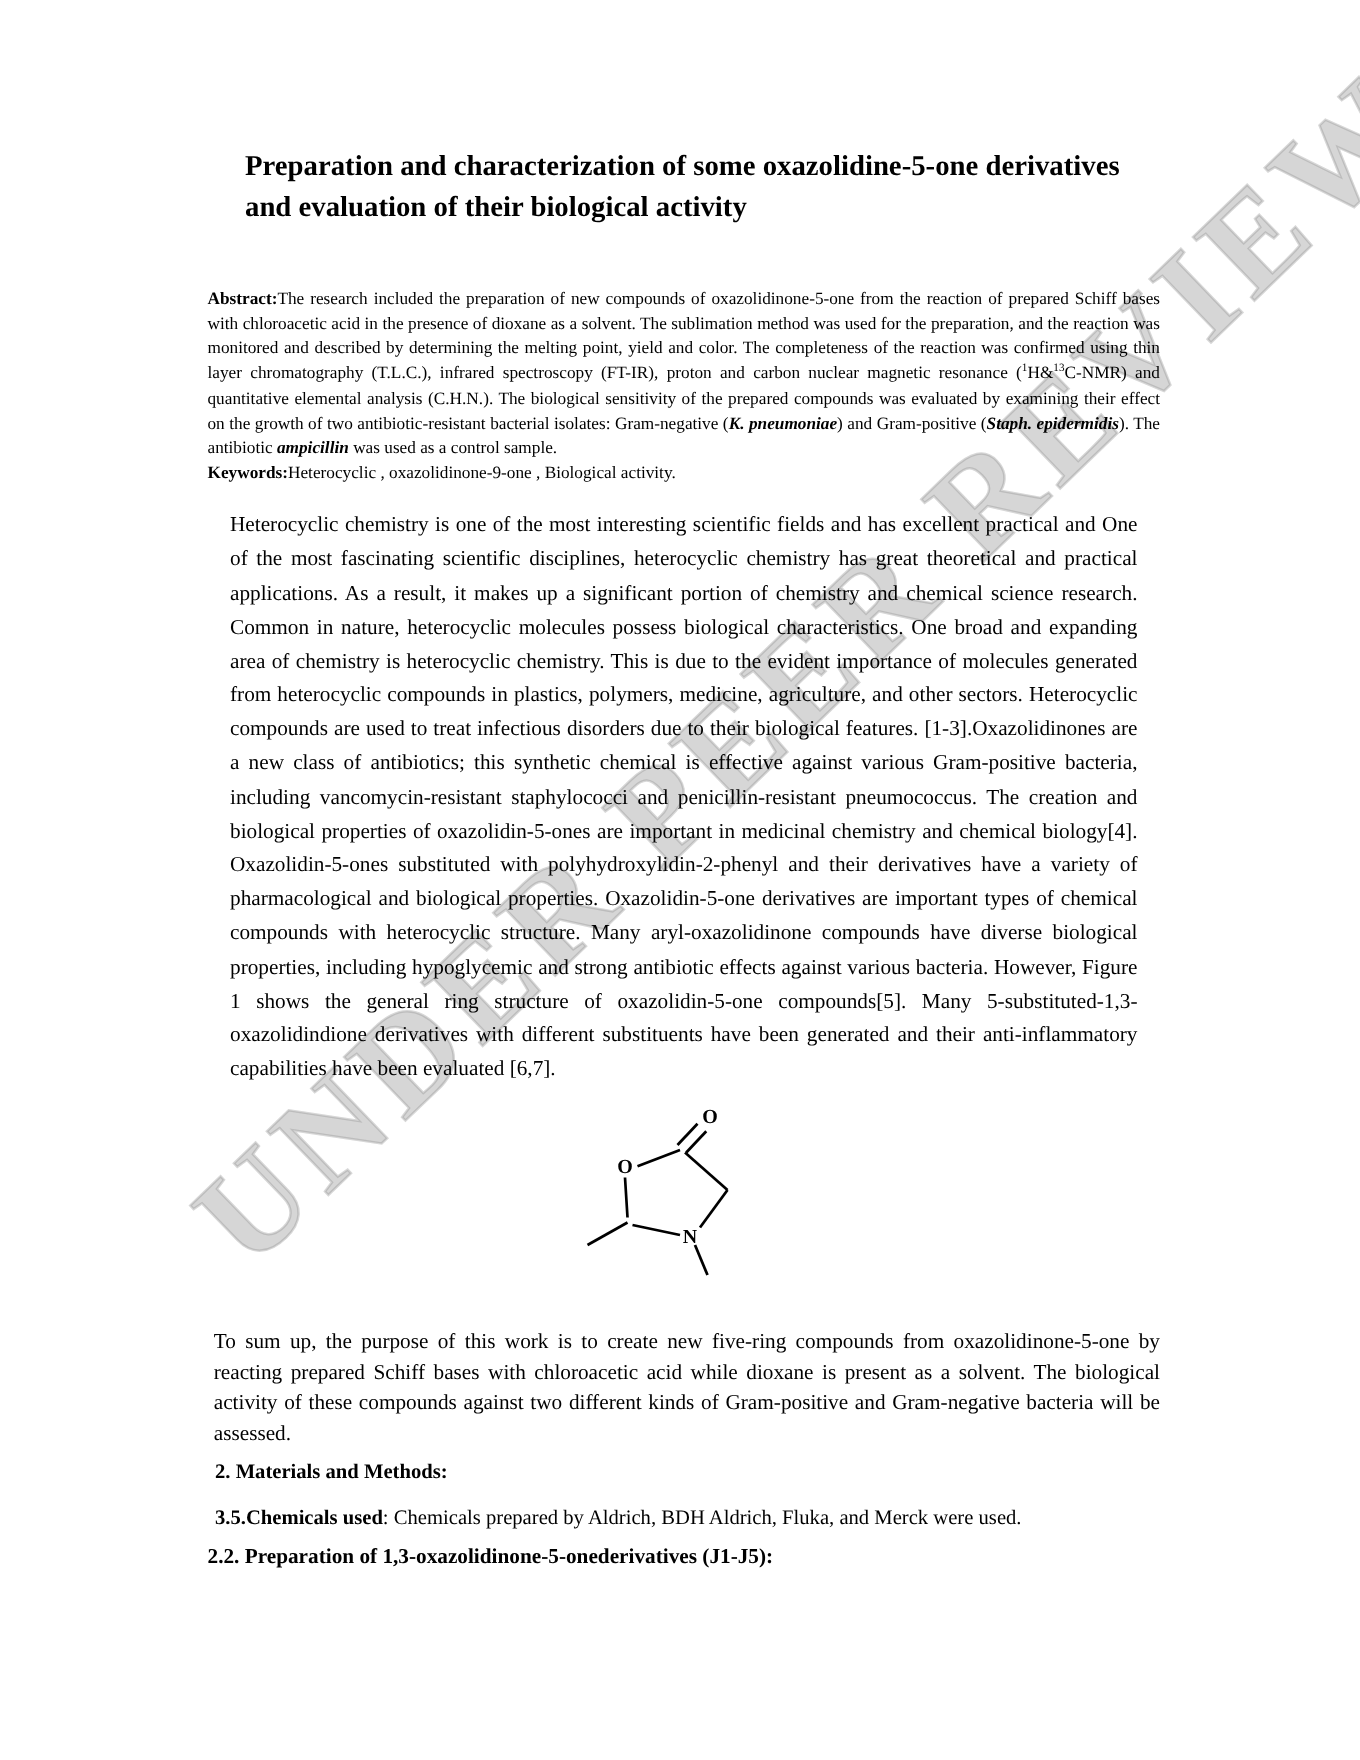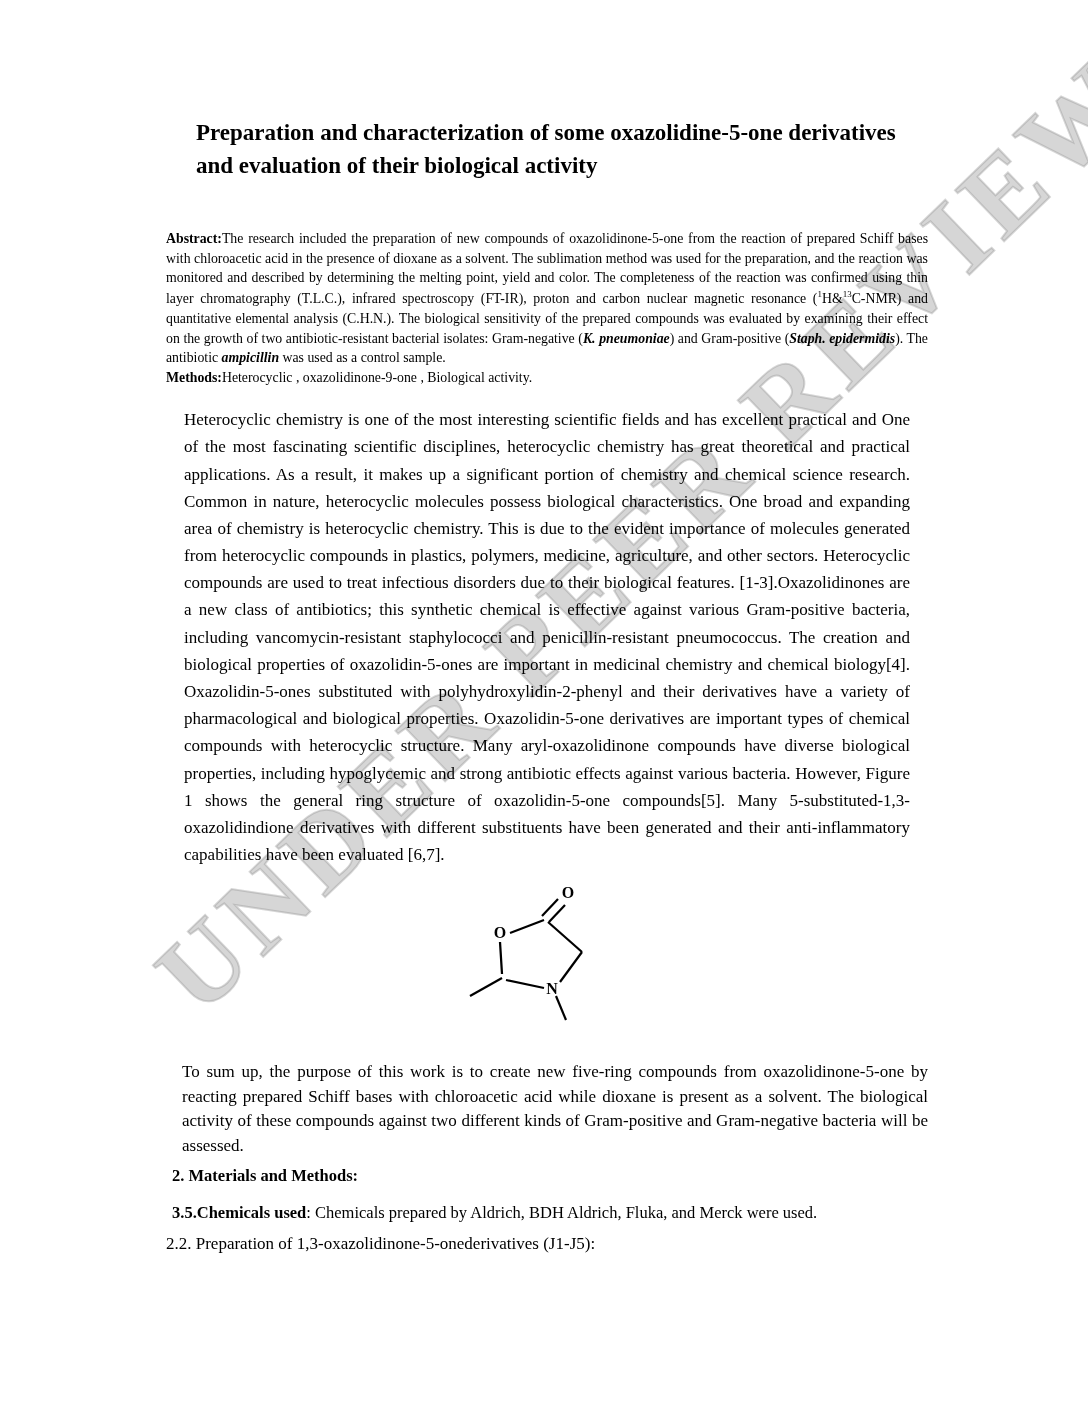--- a/index.html
+++ b/index.html
@@ -48,36 +48,36 @@
     margin:18px;
   }
   .figure {
     text-align:center;
     margin:18px 0 10px 0;
   }
   .sum-par {
     font-size:17px;
     line-height:1.44;
     text-align:justify;
-    margin:6px 0 0 16px;
+    margin:6px 0 0 5px;
   }
   .methods-heading {
     font-size:16.5px;
     font-weight:bold;
     margin:8px 0 15px 6px;
   }
   .chemicals-line {
     font-size:16.5px;
     line-height:1.5;
     margin:6px 0 4px 6px;
     text-align:justify;
   }
   .prep-heading {
     font-size:17px;
-    font-weight:normal;
+    font-weight:bold;
     margin:8px 0 0 0;
   }
   sup { font-size:0.65em; }
   .watermark {
     position:absolute;
     left:175px;
     top:930px;
     font-size:108px;
     font-weight:bold;
     letter-spacing:8px;
@@ -98,21 +98,21 @@
 <div class="page">
 
   <div class="watermark">UNDER PEER REVIEW</div>
 
   <div class="content">
 
     <h1 class="title">Preparation and characterization of some oxazolidine-5-one derivatives and evaluation of their biological activity</h1>
 
     <p class="abstract"><b>Abstract:</b><span>The research included the preparation of new compounds of oxazolidinone-5-one from the reaction of prepared Schiff bases with chloroacetic acid in the presence of dioxane as a solvent. The sublimation method was used for the preparation, and the reaction was monitored and described by determining the melting point, yield and color. The completeness of the reaction was confirmed using thin layer chromatography (T.L.C.), infrared spectroscopy (FT-IR), proton and carbon nuclear magnetic resonance (</span><sup>1</sup><span>H&amp;</span><sup>13</sup><span>C-NMR) and quantitative elemental analysis (C.H.N.). The biological sensitivity of the prepared compounds was evaluated by examining their effect on the growth of two antibiotic-resistant bacterial isolates: Gram-negative (</span><b><i>K. pneumoniae</i></b><span>) and Gram-positive (</span><b><i>Staph. epidermidis</i></b><span>). The antibiotic </span><b><i>ampicillin</i></b><span> was used as a control sample.</span></p>
 
-    <p class="keywords"><b>Methods:</b><span>Heterocyclic , oxazolidinone-9-one , Biological activity.</span></p>
+    <p class="keywords"><b>Keywords:</b><span>Heterocyclic , oxazolidinone-9-one , Biological activity.</span></p>
 
 
     <p class="body-par">Heterocyclic chemistry is one of the most interesting scientific fields and has excellent practical and One of the most fascinating scientific disciplines, heterocyclic chemistry has great theoretical and practical applications. As a result, it makes up a significant portion of chemistry and chemical science research. Common in nature, heterocyclic molecules possess biological characteristics. One broad and expanding area of chemistry is heterocyclic chemistry. This is due to the evident importance of molecules generated from heterocyclic compounds in plastics, polymers, medicine, agriculture, and other sectors. Heterocyclic compounds are used to treat infectious disorders due to their biological features. [1-3].Oxazolidinones are a new class of antibiotics; this synthetic chemical is effective against various Gram-positive bacteria, including vancomycin-resistant staphylococci and penicillin-resistant pneumococcus. The creation and biological properties of oxazolidin-5-ones are important in medicinal chemistry and chemical biology[4]. Oxazolidin-5-ones substituted with polyhydroxylidin-2-phenyl and their derivatives have a variety of pharmacological and biological properties. Oxazolidin-5-one derivatives are important types of chemical compounds with heterocyclic structure. Many aryl-oxazolidinone compounds have diverse biological properties, including hypoglycemic and strong antibiotic effects against various bacteria. However, Figure 1 shows the general ring structure of oxazolidin-5-one compounds[5]. Many 5-substituted-1,3-oxazolidindione derivatives with different substituents have been generated and their anti-inflammatory capabilities have been evaluated [6,7].</p>
 
     <div class="figure">
       <svg class="chem-svg" width="230" height="160" viewBox="0 0 230 160" xmlns="http://www.w3.org/2000/svg">
 
         <line x1="78" y1="47" x2="112" y2="34"></line>
         <line x1="116" y1="36" x2="150" y2="66"></line>
         <line x1="150" y1="66" x2="128" y2="96"></line>

